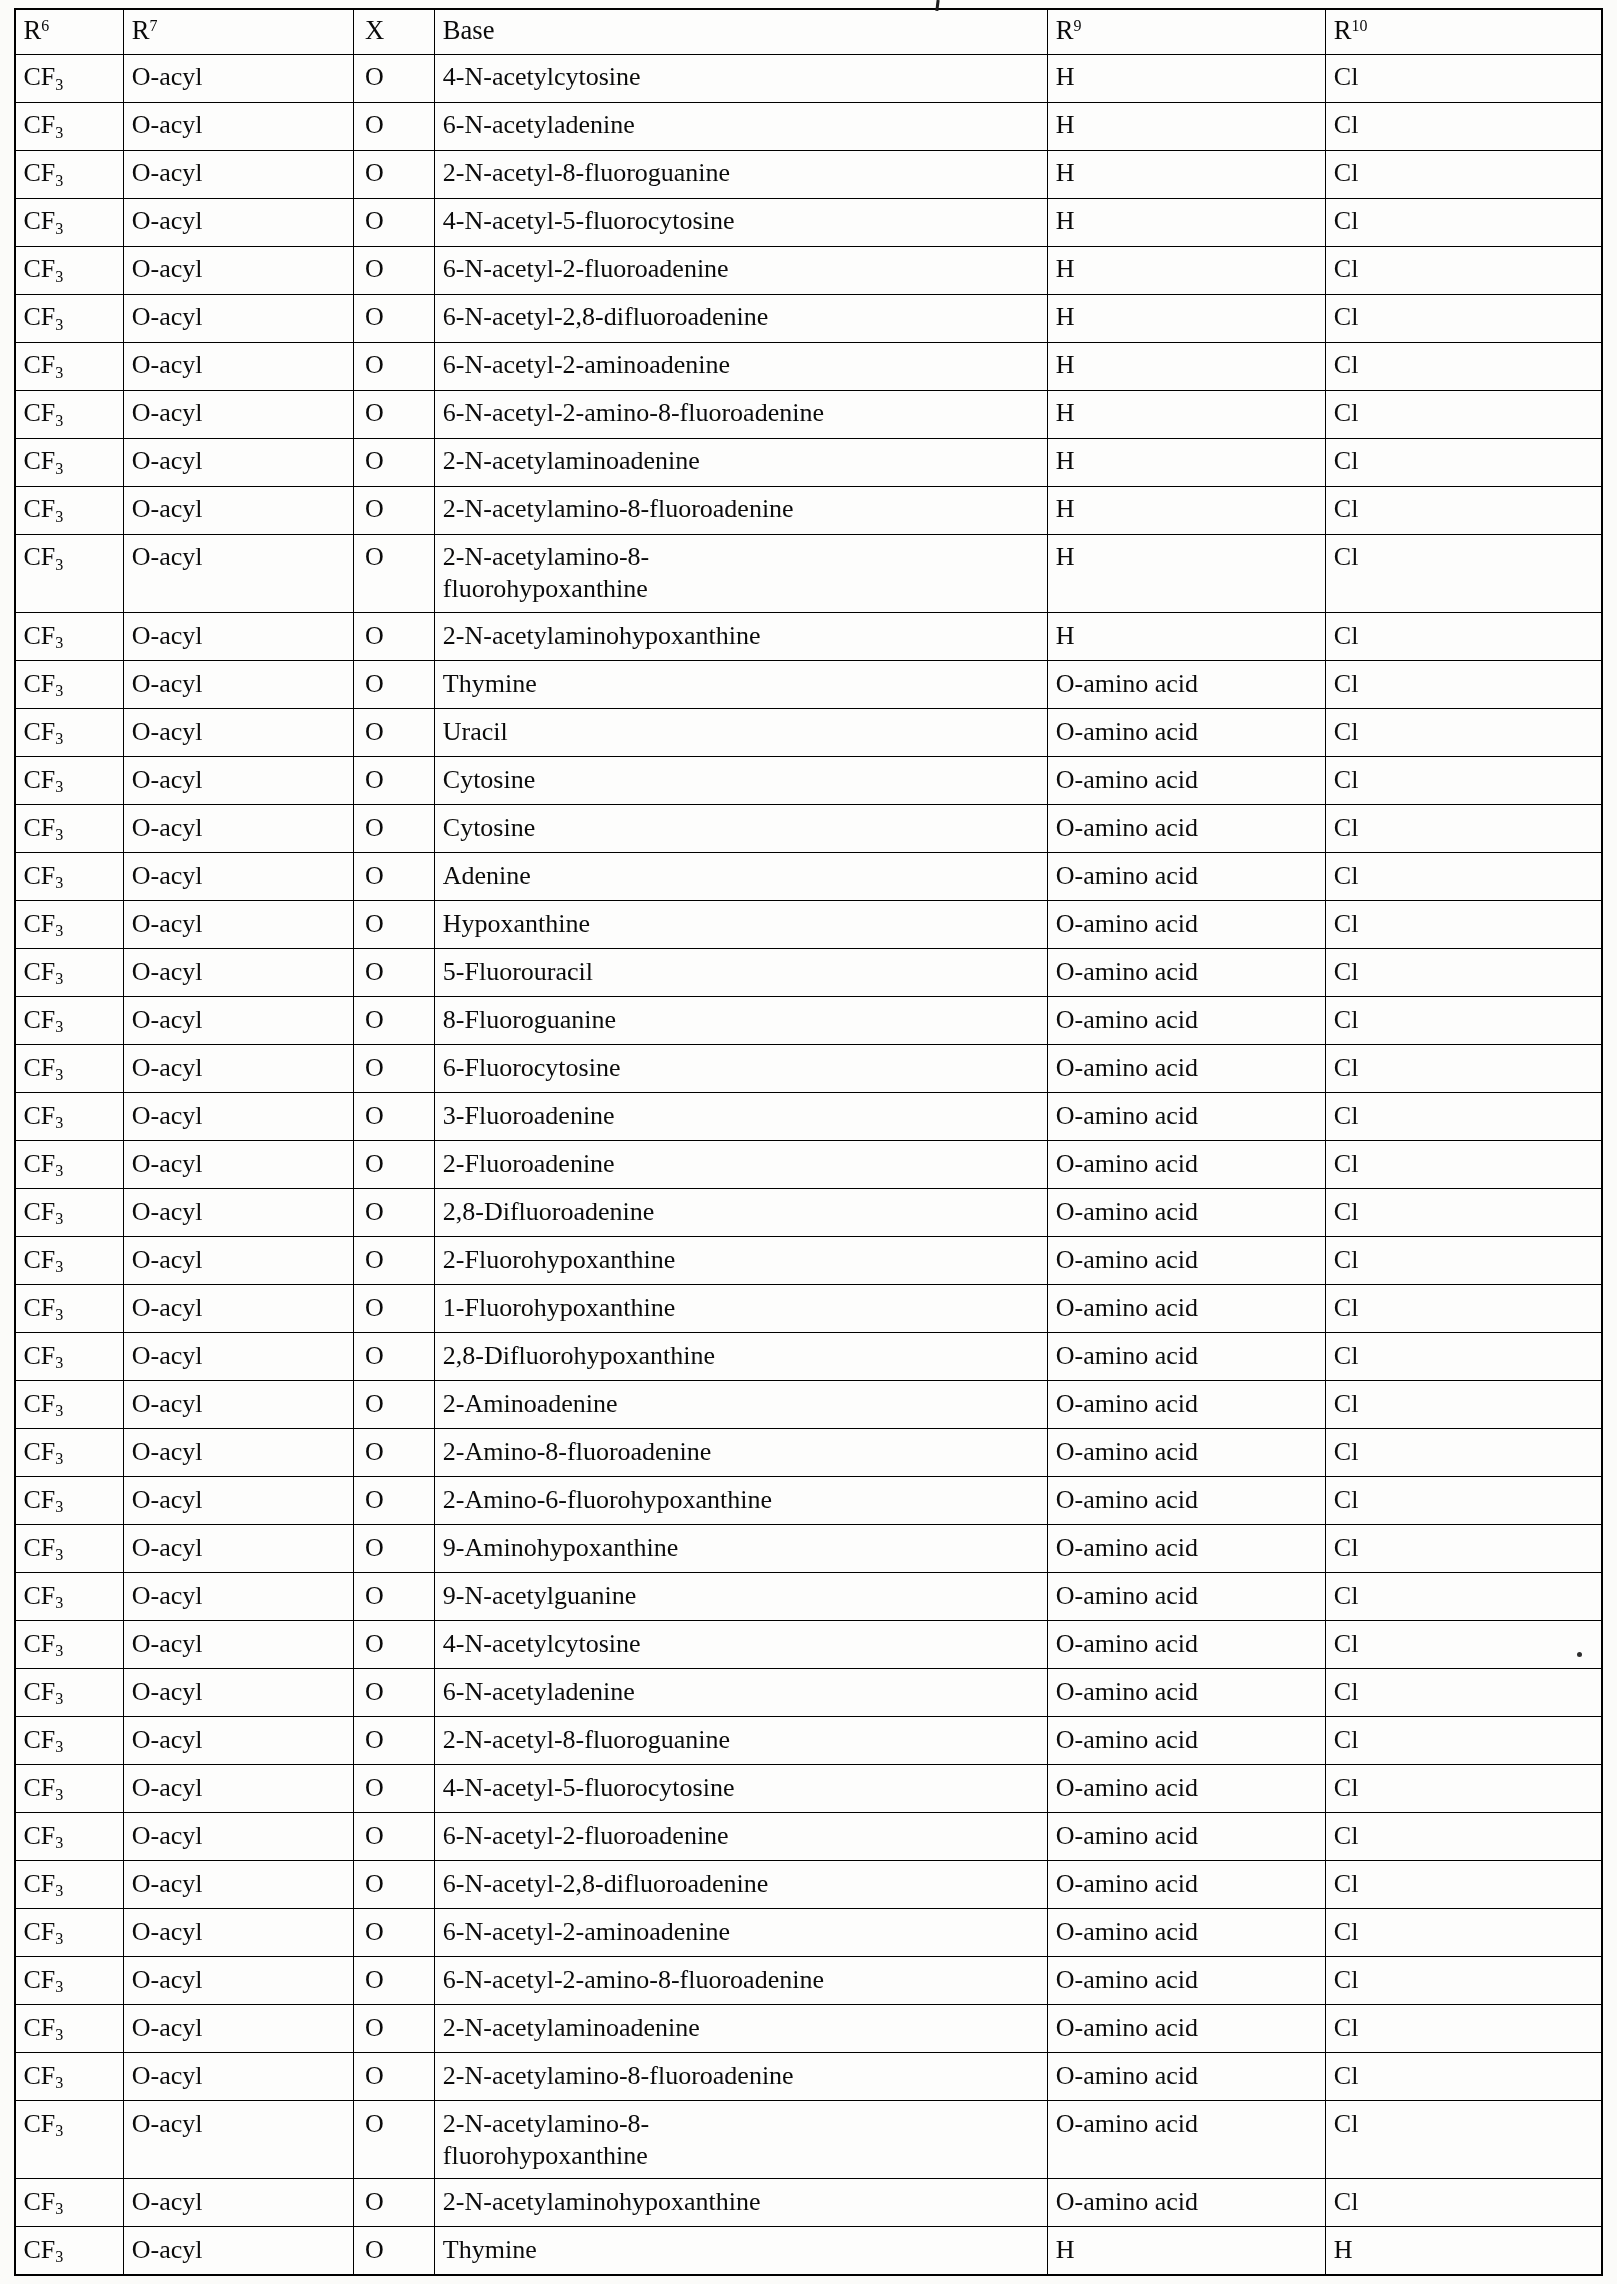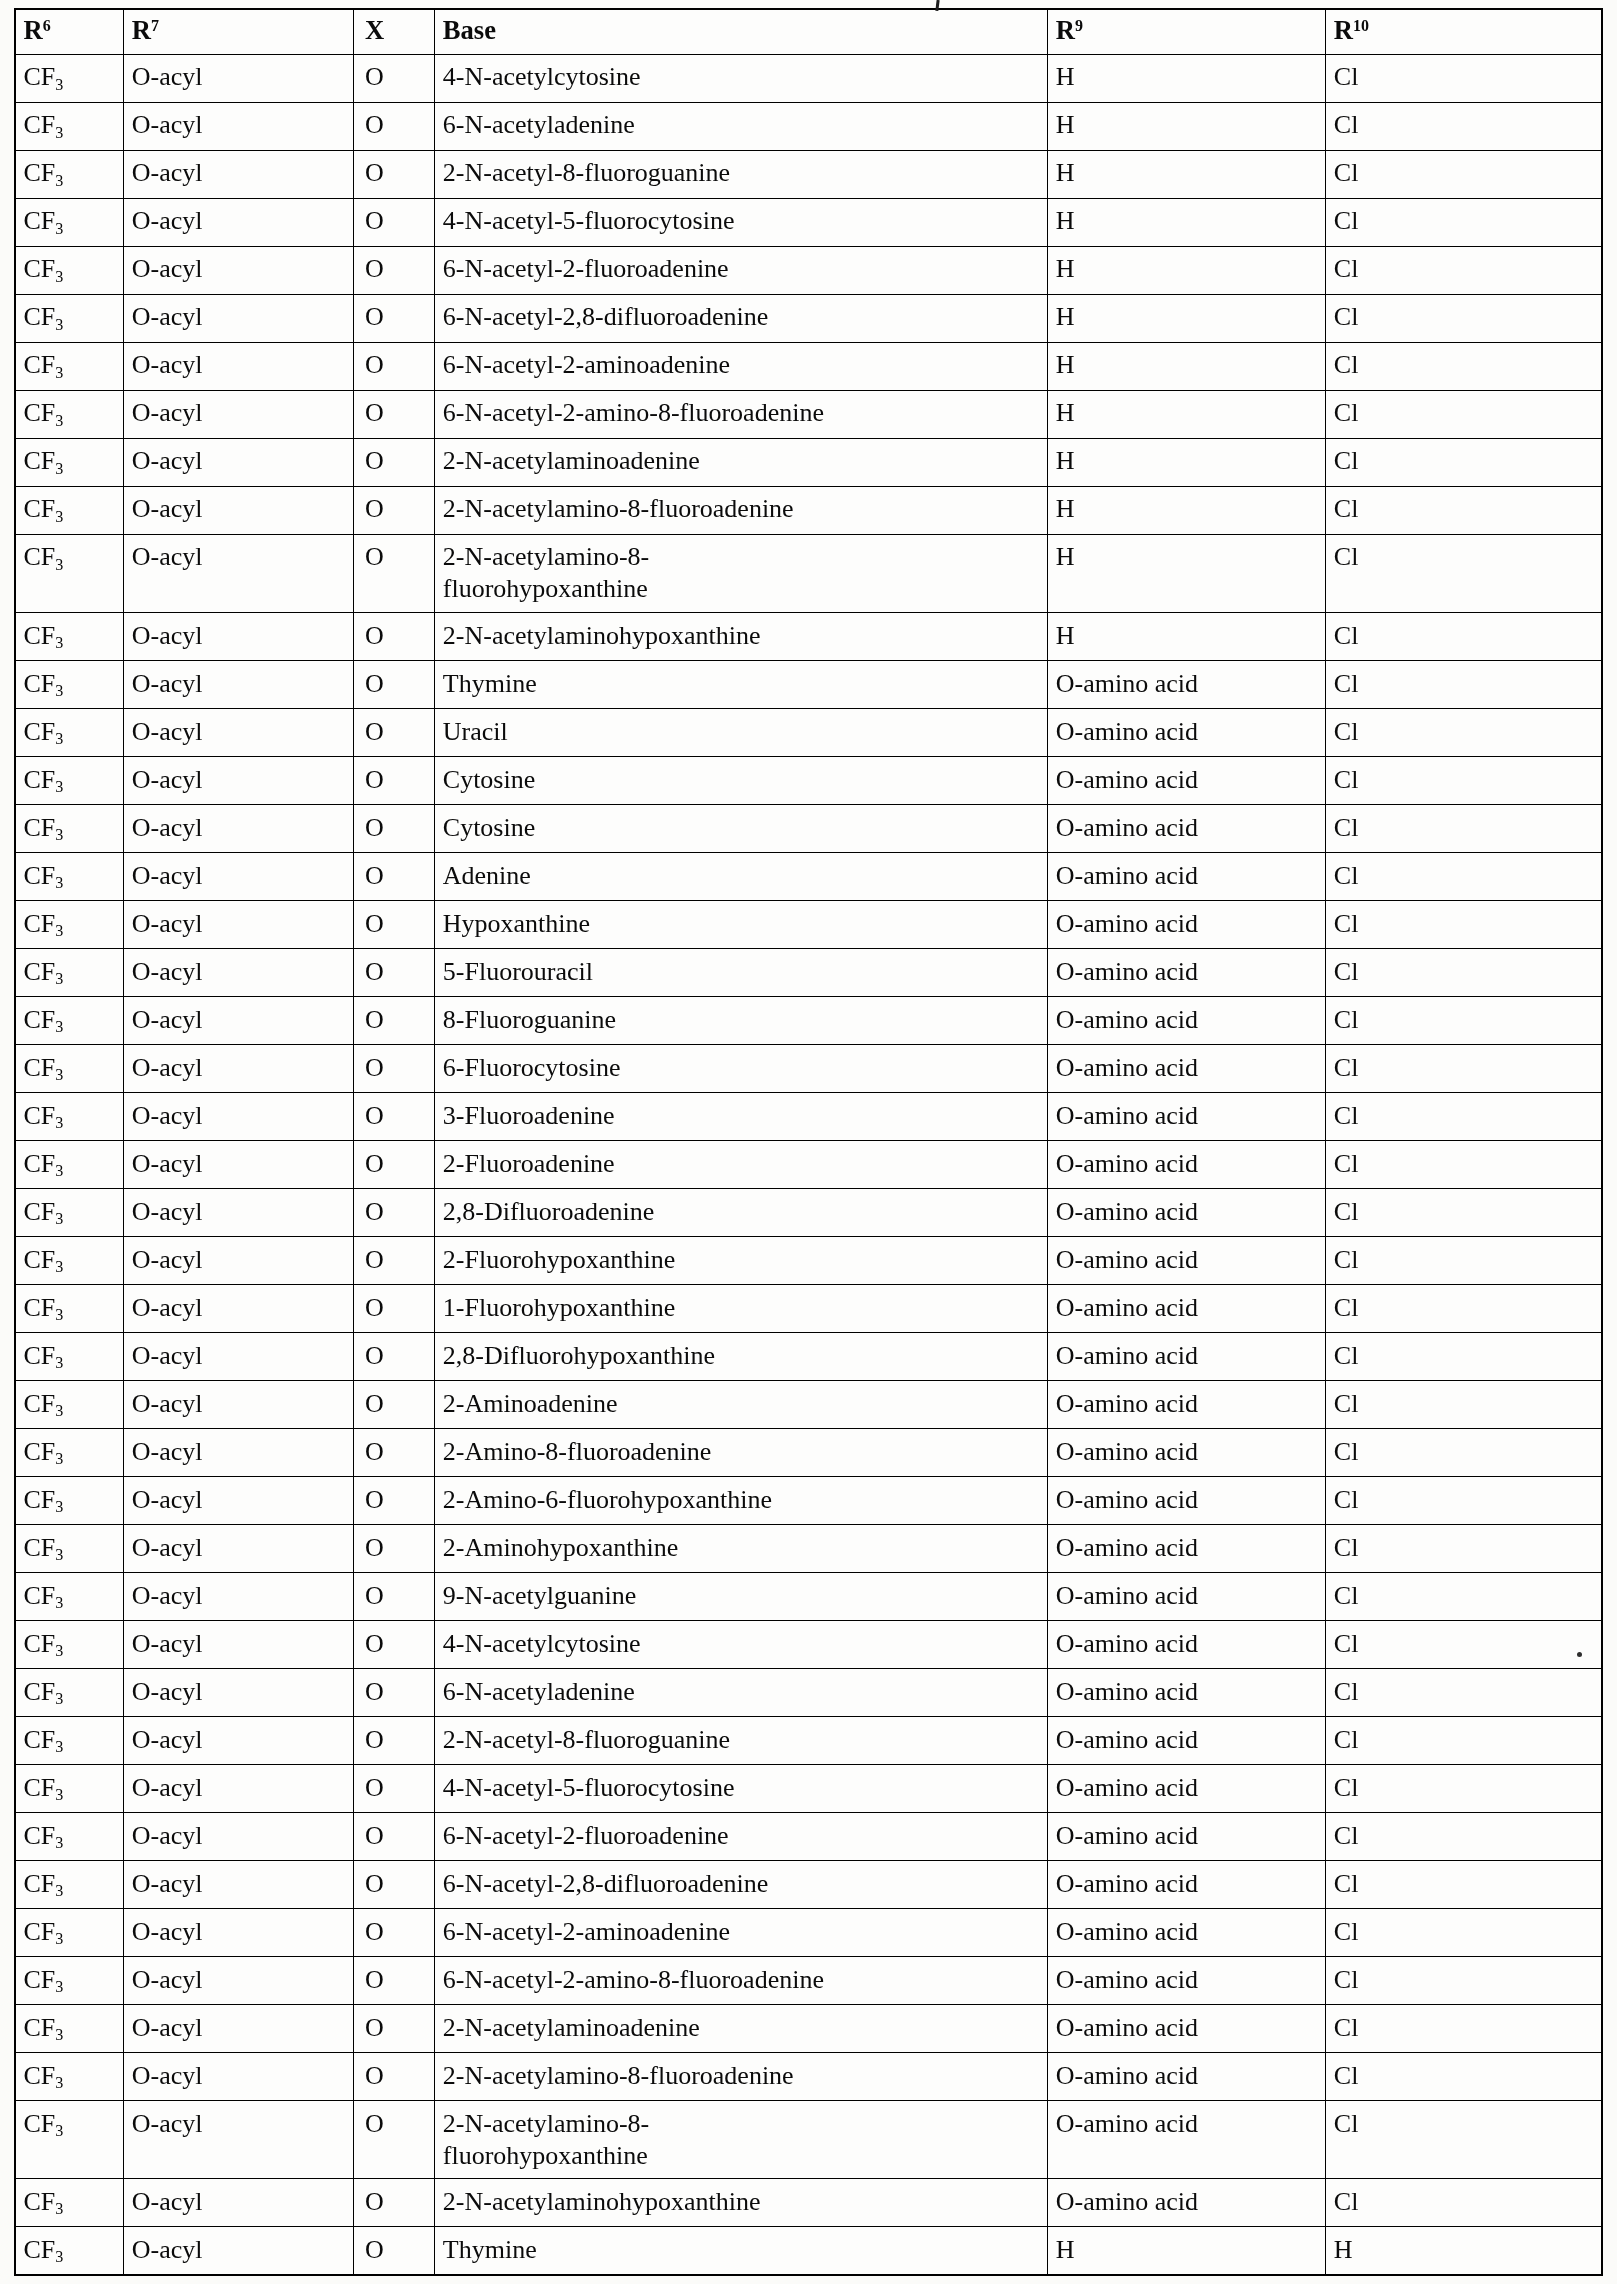--- a/index.html
+++ b/index.html
@@ -29,21 +29,21 @@
     border: 1.7px solid #000;
     vertical-align: top;
     padding: 6.6px 3.3px 6.6px 8.3px;
     line-height: 32px;
     font-size: 26px;
     white-space: pre-line;
     overflow: hidden;
     text-align: left;
   }
   th {
-    font-weight: bold;
+    font-weight: normal;
     height: 45px;
     font-size: 26.6px;
     padding-top: 4.1px;
   }
   td { height: 48px; }
   sup {
     font-size: 0.60em;
     vertical-align: baseline;
     position: relative;
     top: -0.5em;
@@ -340,21 +340,21 @@
           <td class="col-r7">O-acyl</td>
           <td class="col-x">O</td>
           <td class="col-base">2-Amino-6-fluorohypoxanthine</td>
           <td class="col-r9">O-amino acid</td>
           <td class="col-r10">Cl</td>
         </tr>
         <tr>
           <td class="col-r6">CF<sub>3</sub></td>
           <td class="col-r7">O-acyl</td>
           <td class="col-x">O</td>
-          <td class="col-base">2-Aminohypoxanthine</td>
+          <td class="col-base">9-Aminohypoxanthine</td>
           <td class="col-r9">O-amino acid</td>
           <td class="col-r10">Cl</td>
         </tr>
         <tr>
           <td class="col-r6">CF<sub>3</sub></td>
           <td class="col-r7">O-acyl</td>
           <td class="col-x">O</td>
           <td class="col-base">9-N-acetylguanine</td>
           <td class="col-r9">O-amino acid</td>
           <td class="col-r10">Cl</td>

